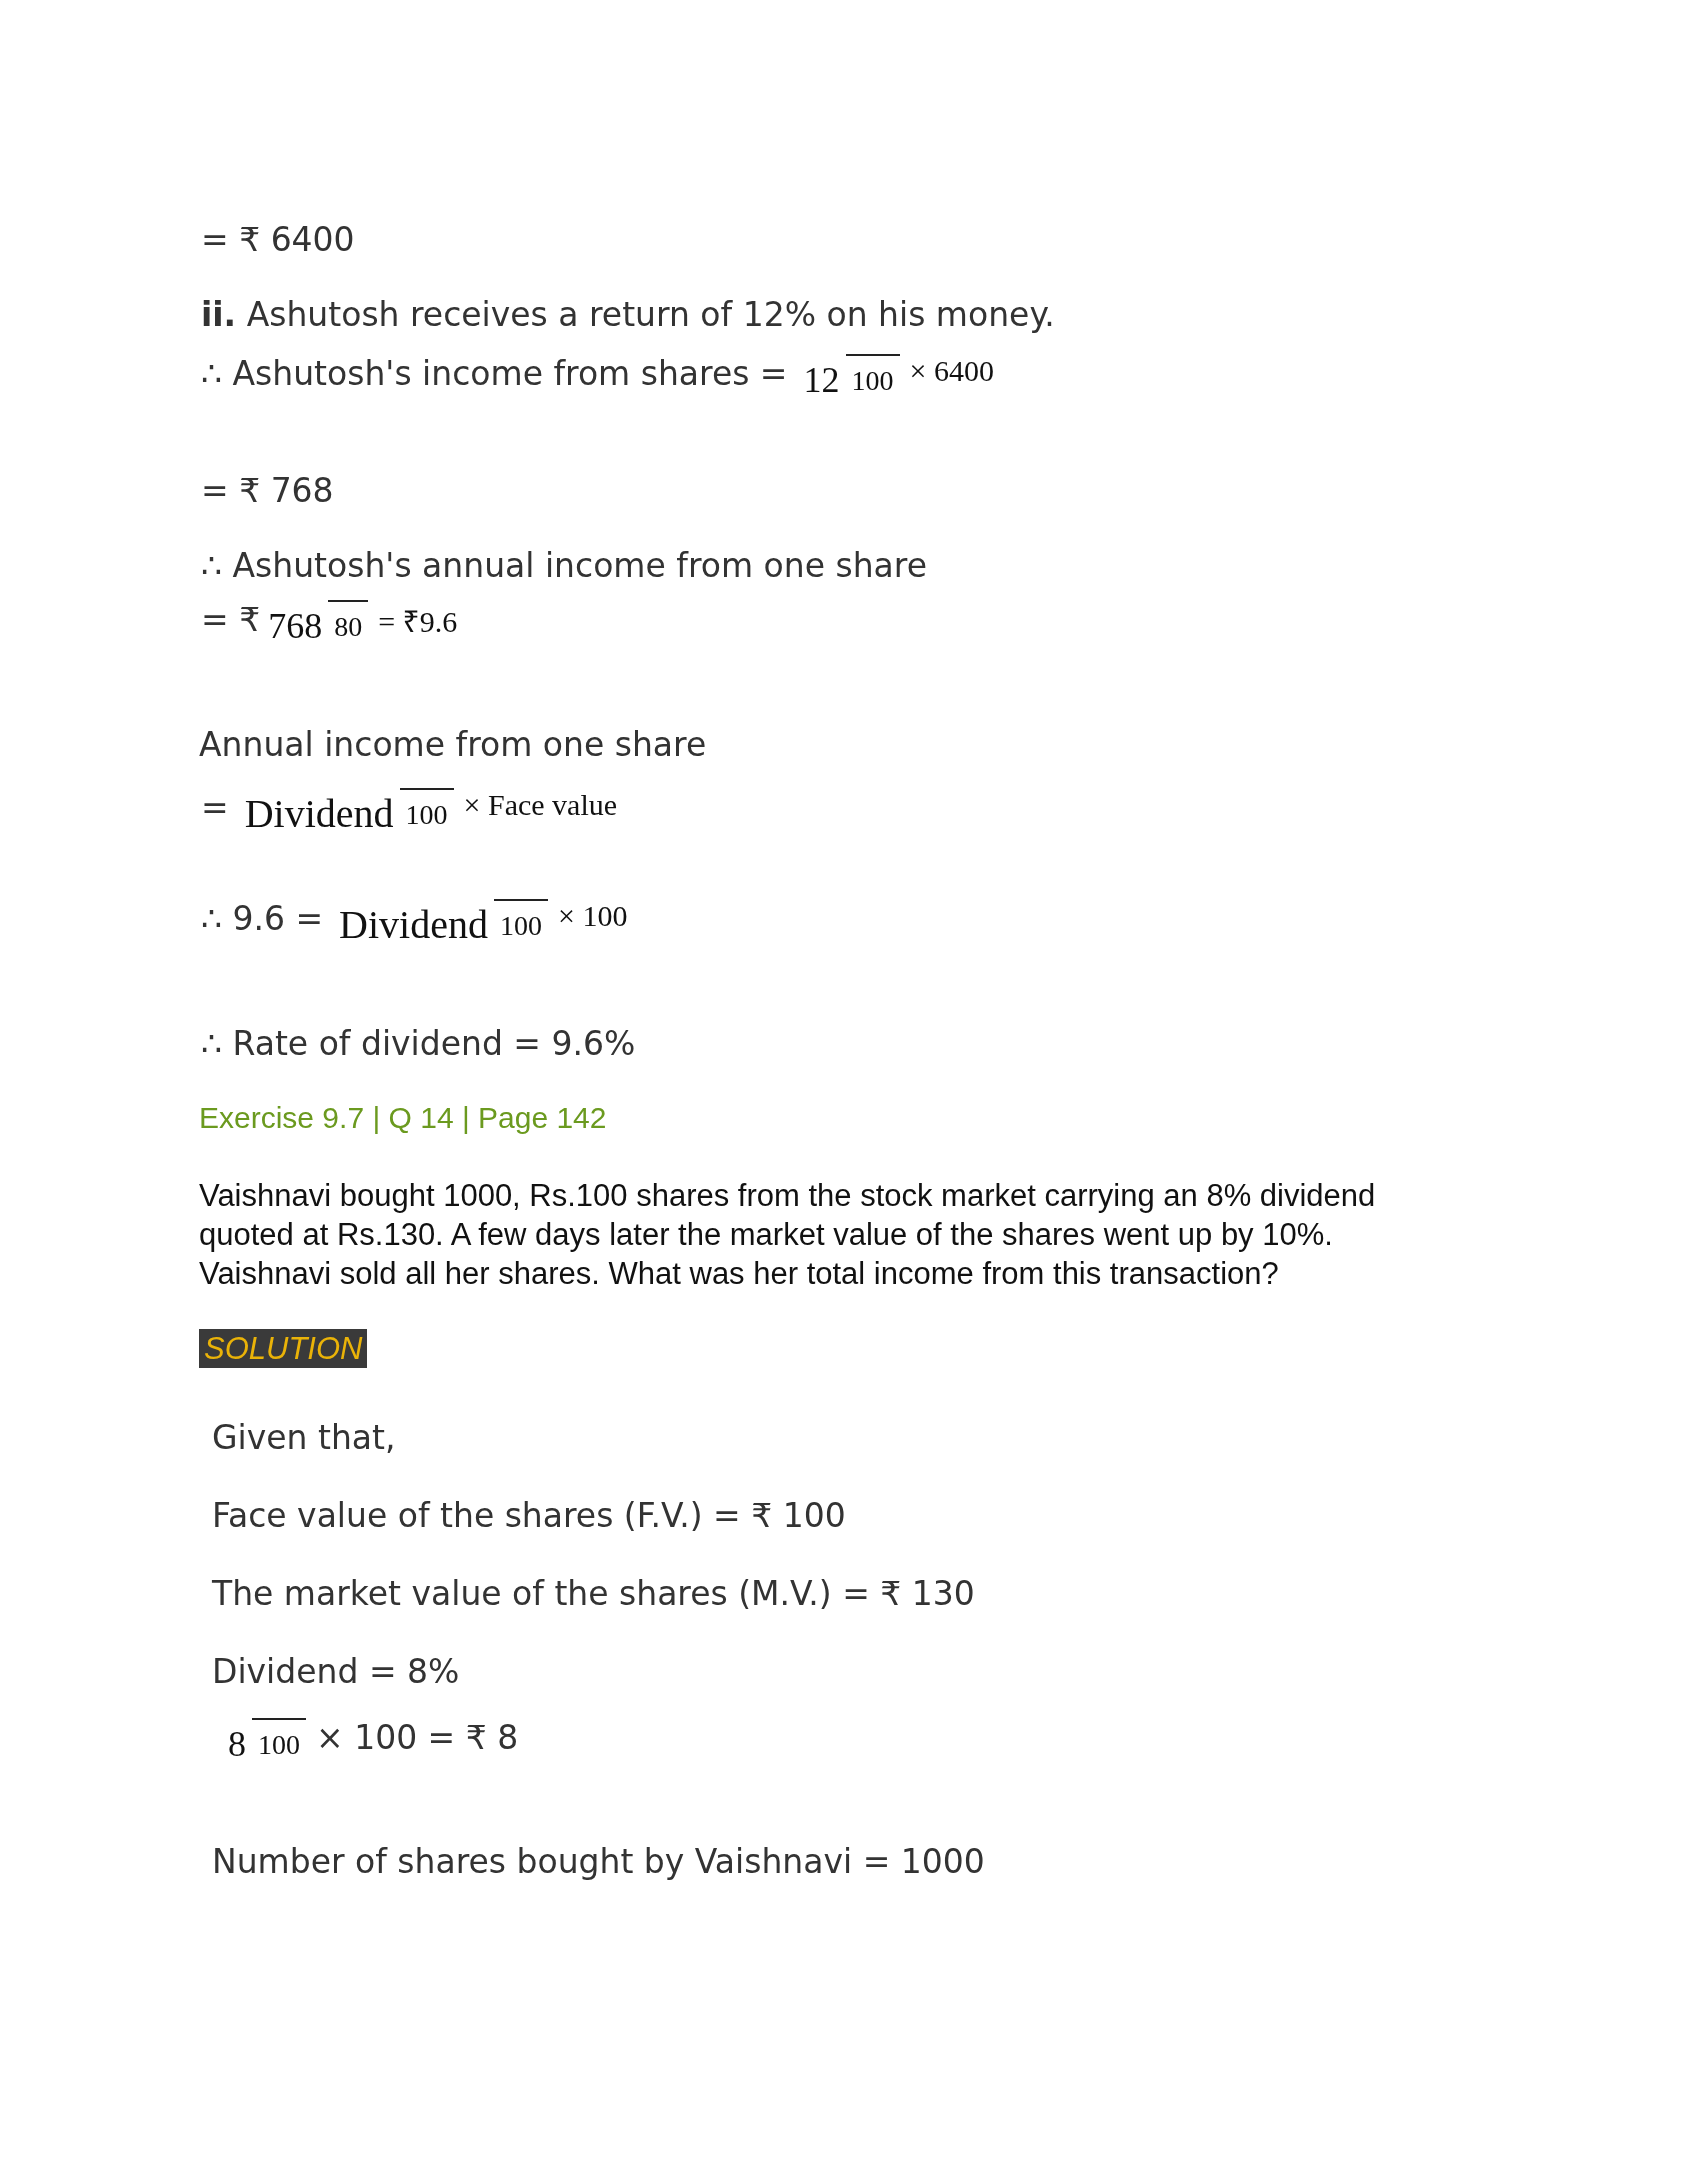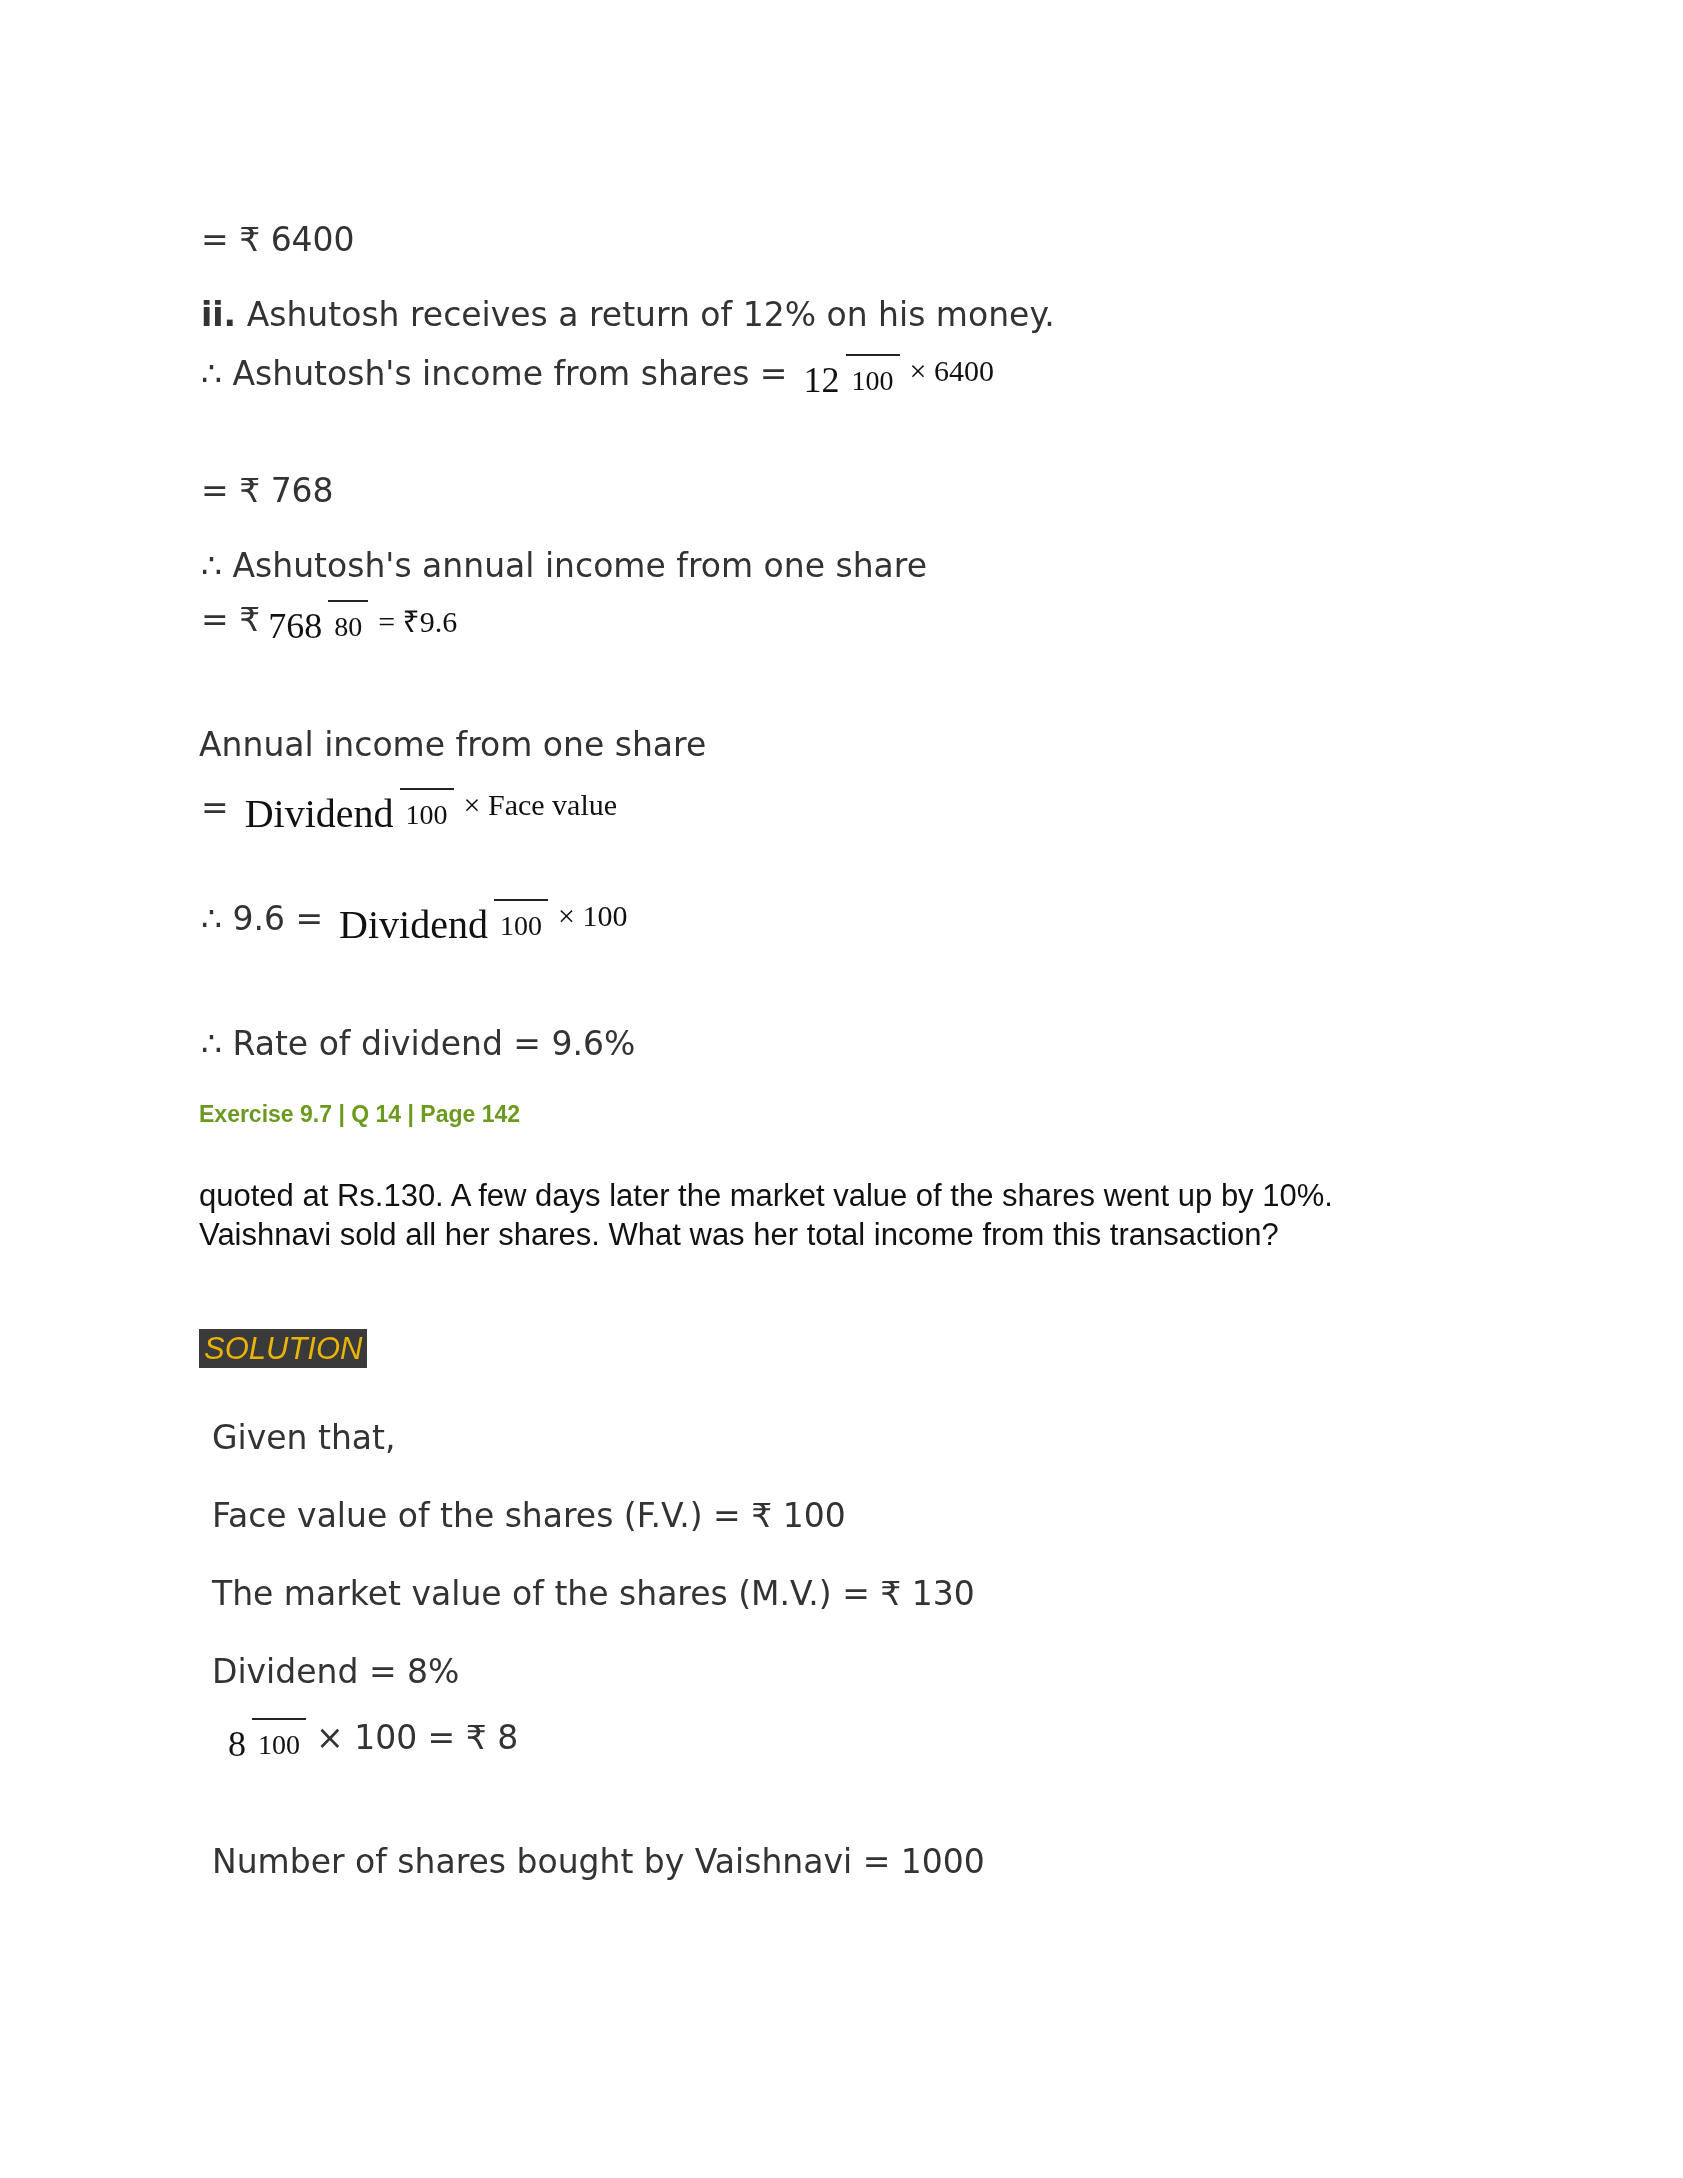--- a/index.html
+++ b/index.html
@@ -4,21 +4,21 @@
 <style>
   html, body { margin:0; padding:0; background:#ffffff; }
   body { width:1683px; height:2178px; position:relative; overflow:hidden; color:#222; font-family:"DejaVu Sans", sans-serif; }
   .line { position:absolute; white-space:nowrap; }
   .sans { font-family:"DejaVu Sans", sans-serif; font-size:33px; color:#333; }
   .frac { display:inline-flex; flex-direction:row; align-items:center; vertical-align:middle; margin:0 10px; }
   .frac .num { font-family:"Liberation Serif", serif; font-size:36px; padding:0 6px; line-height:50px; color:#111; }
   .frac .den { font-family:"Liberation Serif", serif; font-size:28px; padding:0 6px; line-height:50px; border-top:2px solid #222; color:#111; }
   .row { display:flex; align-items:flex-start; }
   .mathtxt { font-family:"Liberation Serif", serif; font-size:30px; color:#111; }
-  .heading { font-family:"Liberation Sans", sans-serif; font-weight:bold; font-size:23px; color:#6b9a1f; }
+  .heading { font-family:"Liberation Sans", sans-serif; font-weight:normal; font-size:30px; color:#6b9a1f; }
   .para { font-family:"Liberation Sans", sans-serif; font-size:31px; color:#111; line-height:39px; width:1307px; white-space:normal; }
   .badge { background:#3a3a3a; color:#eab308; font-family:"Liberation Sans", sans-serif; font-style:italic; font-size:31px; padding:2px 5px; }
   .bold { font-weight:bold; }
 </style>
 </head>
 <body>
 
 <div class="line sans" style="left:201px; top:220px;">= ₹ 6400</div>
 
 <div class="line sans" style="left:201px; top:295px;">
@@ -66,20 +66,21 @@
     <span class="den">100</span>
   </span>
   <span class="mathtxt">× 100</span>
 </div>
 
 <div class="line sans" style="left:201px; top:1024px;">∴ Rate of dividend = 9.6%</div>
 
 <div class="line heading" style="left:199px; top:1101px;">Exercise 9.7 | Q 14 | Page 142</div>
 
 <div class="line para" style="left:199px; top:1176px;">
+  <div>Vaishnavi bought 1000, Rs.100 shares from the stock market carrying an 8% dividend</div>
   <div>quoted at Rs.130. A few days later the market value of the shares went up by 10%.</div>
   <div>Vaishnavi sold all her shares. What was her total income from this transaction?</div>
 </div>
 
 <div class="line" style="left:199px; top:1331px;">
   <span class="badge">SOLUTION</span>
 </div>
 
 <div class="line sans" style="left:212px; top:1418px;">Given that,</div>
 <div class="line sans" style="left:212px; top:1496px;">Face value of the shares (F.V.) = ₹ 100</div>

